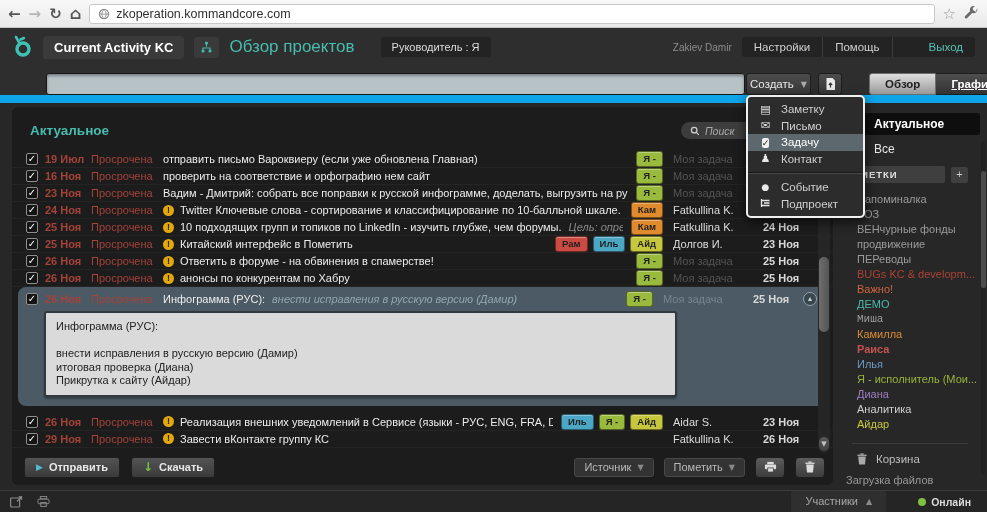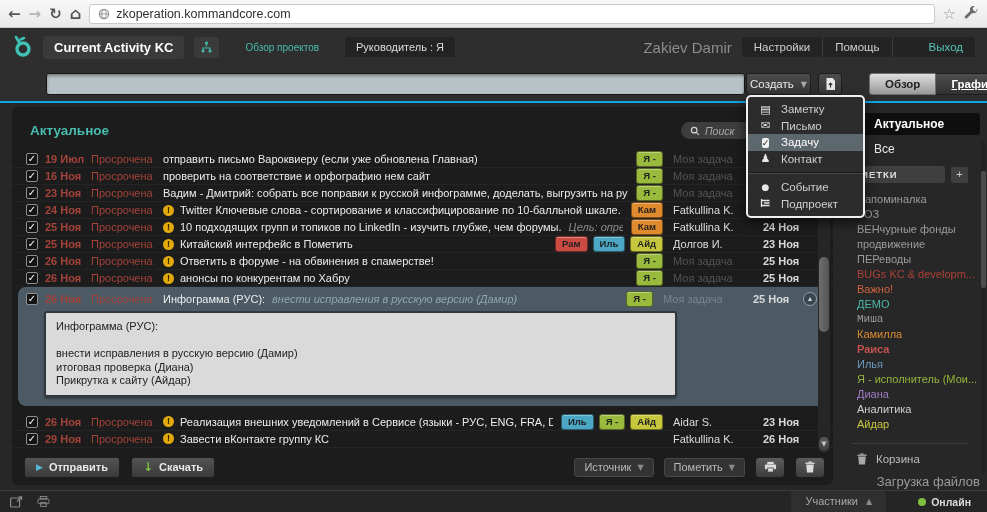--- a/index.html
+++ b/index.html
@@ -13,30 +13,30 @@
   .nav-btn { color:#555; font-size:15px; font-weight:bold; line-height:20px; cursor:default; }
   .nav-btn.disabled { color:#b5b5b5; }
   .url-field { flex:1; height:20px; background:#fff; border:1px solid #c9c9c9; border-radius:3px;
                display:flex; align-items:center; padding:0 8px; gap:6px; color:#2f2f2f; font-size:12.5px; }
   .star-btn { color:#9a9a9a; font-size:15px; }
 
   
   .app-header { height:38px; background:#2e2e2e; display:flex; align-items:center; padding:0 12px; gap:10px; }
   .title-badge { background:#3a3a3a; border-radius:3px; padding:4px 11px; color:#fff; font-weight:bold; font-size:13px; }
   .tree-badge { background:#3a3a3a; border-radius:3px; width:25px; height:21px; display:flex; align-items:center; justify-content:center; }
-  .teal-link { color:#48bcae; font-size:10px; text-decoration:none;margin-left:16px; }
+  .teal-link { color:#48bcae; font-size:17px; text-decoration:none; }
   .role-badge { background:#232323; border-radius:3px; padding:4px 11px; color:#ddd; font-size:11px; margin-left:16px; }
-  .user-name { margin-left:auto; color:#8d8d8d; font-size:15px; }
+  .user-name { margin-left:auto; color:#8d8d8d; font-size:10px; }
   .top-nav { background:#232323; border-radius:3px; display:flex; }
   .top-nav .nav-item { padding:4px 12px; color:#cfcfcf; font-size:11.5px; border-left:1px solid #3d3d3d; cursor:default; }
   .top-nav .nav-item:first-child { border-left:none; }
   .top-nav .nav-item.accent { color:#57c3b7;padding-left:36px; }
 
   
-  .toolbar { position:relative; height:37px; background:#2e2e2e; border-bottom:2px solid #0ea5e9; }
+  .toolbar { position:relative; height:37px; background:#2e2e2e; border-bottom:8px solid #0ea5e9; }
   .tb-input { position:absolute; left:46px; top:7px; width:699px; height:22px; background:#b7c2c6;
               border:1px solid #161616; border-radius:3px; box-shadow:inset 0 2px 3px rgba(0,0,0,.35); }
   .create-btn { position:absolute; left:746px; top:7px; width:65px; height:22px; background:linear-gradient(#4c4c4c,#383838);
                 border:1px solid #1d1d1d; border-radius:3px; color:#e8e8e8; font-size:11.5px;
                 display:flex; align-items:center; justify-content:center; gap:7px; }
   .create-btn .caret { color:#aaa; font-size:8px; }
   .file-btn { position:absolute; left:818px; top:7px; width:24px; height:22px; background:linear-gradient(#4c4c4c,#383838);
               border:1px solid #1d1d1d; border-radius:3px; display:flex; align-items:center; justify-content:center; }
   .view-switch { position:absolute; left:869px; top:7px; display:flex; height:22px; }
   .view-btn { font-size:11.5px; font-weight:bold; padding:4px 15px; }
@@ -103,21 +103,21 @@
   .side-filter { font-size:12px; color:#e8e8e8; padding:4px 0 4px 29px; }
   .side-filter.active { background:#0e0e0e; border-radius:3px; color:#fff; font-weight:bold; margin-bottom:3px; }
   .tags-head { display:flex; align-items:center; margin:6px 0 9px 7px; }
   .tags-badge { background:#3f3f3f; border-radius:2px; color:#e0e0e0; font-weight:bold; font-size:9.5px;
                 letter-spacing:1px; padding:3px 0 3px 8px; width:93px; }
   .add-btn { width:17px; height:16px; background:#3f3f3f; border-radius:2px; color:#ccc; font-size:11px;
              line-height:15px; text-align:center; margin-left:6px; }
   .side-tag { font-size:11px; line-height:15px; height:15px; padding-left:12px; white-space:nowrap; overflow:hidden; }
   .side-divider { border-top:1px solid #3c3c3c; margin:11px 12px 9px 7px; }
   .trash-row { display:flex; align-items:center; gap:9px; color:#bdbdbd; font-size:11.5px; padding-left:12px; }
-  .upload-row { color:#9a9a9a; font-size:13px; padding:9px 0 0 1px;text-align:right; }
+  .upload-row { color:#9a9a9a; font-size:11px; padding:9px 0 0 1px; }
   .side-scroll { position:absolute; right:1px; top:38px; width:5px; height:334px; background:#222; border-radius:2px; }
   .side-scroll .thumb { position:absolute; top:30px; left:0; width:100%; height:117px; background:#4c4c4c; border-radius:2px; }
 
   
   .footer { position:absolute; left:0; right:0; bottom:0; height:22px; background:#252525; border-top:1px solid #3c3c3c;
             display:flex; align-items:center; padding:0 10px; gap:14px; }
   .participants { margin-left:auto; background:#2f2f2f; border-radius:3px 3px 0 0; color:#a8a8a8; font-size:11px;
                   padding:4px 14px 5px; display:flex; gap:8px; align-items:center; }
   .participants .caret { font-size:8px; color:#8a8a8a; }
   .online { margin:0 6px 0 18px; display:flex; align-items:center; gap:5px; color:#dcdcdc; font-size:10.5px; font-weight:bold; }

